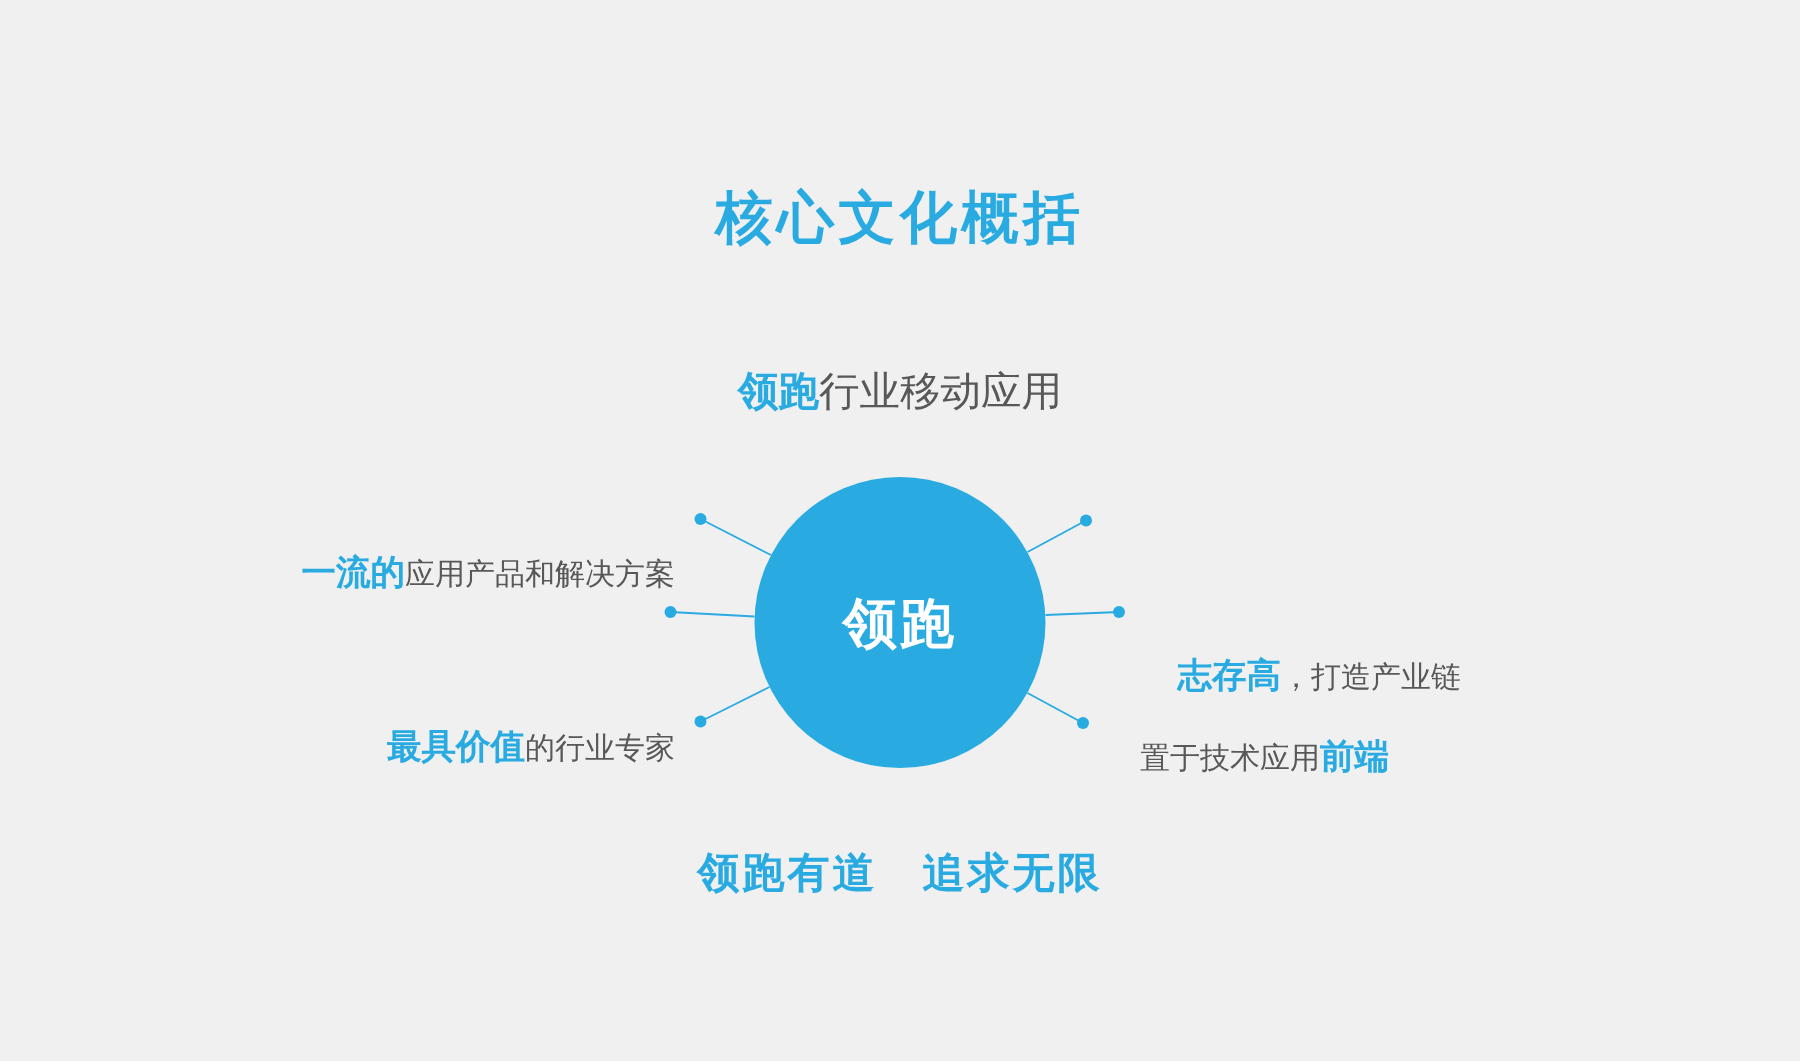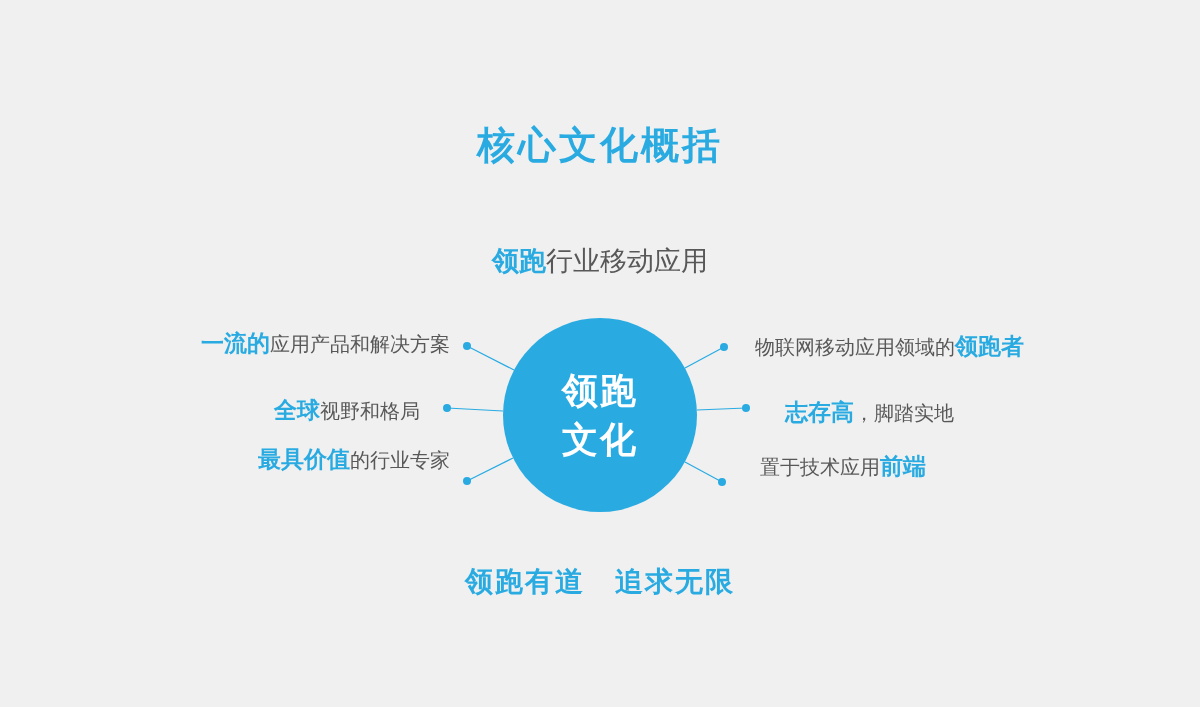--- a/index.html
+++ b/index.html
@@ -41,21 +41,21 @@
     width: 100%;
     text-align: center;
     font-size: 27px;
     color: var(--gray_text);
     white-space: nowrap;
   }
 
   .blue { color: var(--accent); font-weight: bold; }
   .gray { color: var(--gray_text); font-weight: normal; }
 
-  .side-label { position: absolute; white-space: nowrap; font-size: 20px; }
+  .side-label { position: absolute; white-space: nowrap; font-size: 20px; margin-top: 38px; }
   .side-label .blue { font-size: 23px; }
 
   .label-left-1 { right: 750px; top: 328px; }
   .label-left-2 { right: 780px; top: 395px; }
   .label-left-3 { right: 750px; top: 444px; }
 
   .label-right-1 { left: 755px; top: 331px; }
   .label-right-2 { left: 785px; top: 397px; }
   .label-right-3 { left: 760px; top: 448px; line-height: 37px; }
 
@@ -127,41 +127,34 @@
     <line x1="685" y1="462" x2="722" y2="482"></line>
     <circle cx="722" cy="482" r="4"></circle>
   </svg>
 
   <div class="top-label">
     <span class="blue">领跑</span><span class="gray">行业移动应用</span>
   </div>
 
   <div class="center-circle">
     <span>领跑</span>
-    <span>文化</span>
   </div>
 
   <div class="side-label label-left-1">
     <span class="blue">一流的</span><span class="gray">应用产品和解决方案</span>
   </div>
 
-  <div class="side-label label-left-2">
-    <span class="blue">全球</span><span class="gray">视野和格局</span>
-  </div>
 
   <div class="side-label label-left-3">
     <span class="blue">最具价值</span><span class="gray">的行业专家</span>
   </div>
 
-  <div class="side-label label-right-1">
-    <span class="gray">物联网移动应用领域的</span><span class="blue">领跑者</span>
-  </div>
 
   <div class="side-label label-right-2">
-    <span class="blue">志存高</span><span class="gray">，脚踏实地</span>
+    <span class="blue">志存高</span><span class="gray">，打造产业链</span>
   </div>
 
   <div class="side-label label-right-3">
     <div>
       <span class="gray">置于技术应用</span><span class="blue">前端</span>
     </div>
   </div>
 
   <div class="footer-slogan">领跑有道　追求无限</div>
 

